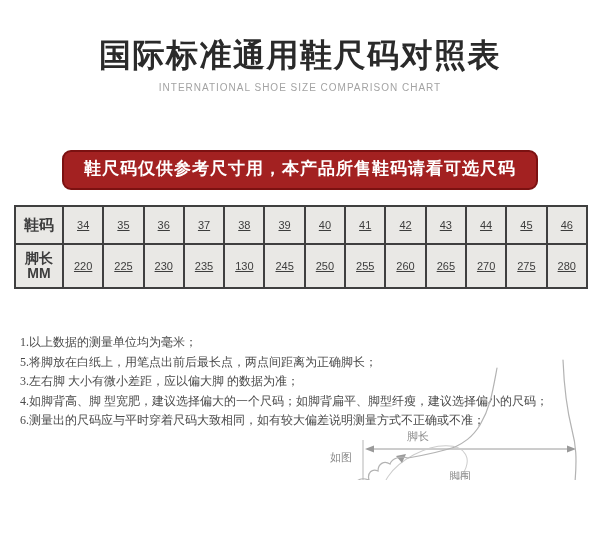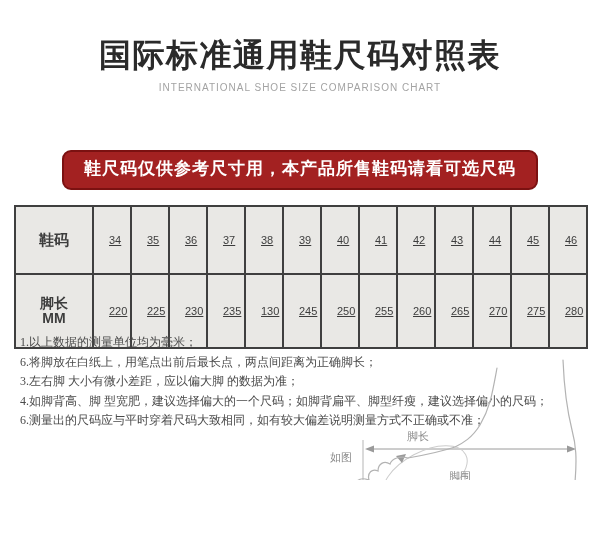--- a/index.html
+++ b/index.html
@@ -20,21 +20,21 @@
     box-sizing:border-box;background:#a32121;border:2px solid #7b1111;border-radius:9px;
     color:#ffffff;font-size:17px;font-weight:700;letter-spacing:1px;
     text-align:center;line-height:34px;margin-top:13px;
   }
   table.size-table{
     position:absolute;top:205px;left:14px;width:574px;
     border-collapse:collapse;table-layout:fixed;
   }
   table.size-table th,table.size-table td{
     border:2px solid #3f3f3f;background:#e9e8e5;text-align:center;
-    color:#3d3d3d;padding:15px;
+    color:#3d3d3d;padding:0;
   }
   table.size-table th{width:46px;font-size:15px;font-weight:700;}
   table.size-table td{font-size:11px;font-weight:400;text-decoration:underline;}
   tr.row-sizes th,tr.row-sizes td{height:36px;}
   tr.row-lengths th,tr.row-lengths td{height:42px;}
   .th-2line{line-height:15px;font-size:14px;}
   .notes{
     position:absolute;top:333px;left:20px;width:560px;
     font-size:12px;line-height:19.5px;color:#4a4a4a;font-family:Liberation Serif, serif;
   }
@@ -95,21 +95,21 @@
       <td>265</td>
       <td>270</td>
       <td>275</td>
       <td>280</td>
     </tr>
   </tbody>
     </table>
 
   <div class="notes">
     <div>1.以上数据的测量单位均为毫米；</div>
-    <div>6.将脚放在白纸上，用笔点出前后最长点，两点间距离为正确脚长；</div>
+    <div>5.将脚放在白纸上，用笔点出前后最长点，两点间距离为正确脚长；</div>
     <div>3.左右脚 大小有微小差距，应以偏大脚 的数据为准；</div>
     <div>4.如脚背高、脚 型宽肥，建议选择偏大的一个尺码；如脚背扁平、脚型纤瘦，建议选择偏小的尺码；</div>
     <div>6.测量出的尺码应与平时穿着尺码大致相同，如有较大偏差说明测量方式不正确或不准；</div>
   </div>
 
   <svg class="foot-svg" width="280" height="155" viewBox="0 0 280 155">
 
     <line x1="43" y1="90" x2="43" y2="150" stroke="#b5b5b5" stroke-width="1"></line>
 
     <line x1="49" y1="99" x2="252" y2="99" stroke="#9a9a9a" stroke-width="1"></line>

